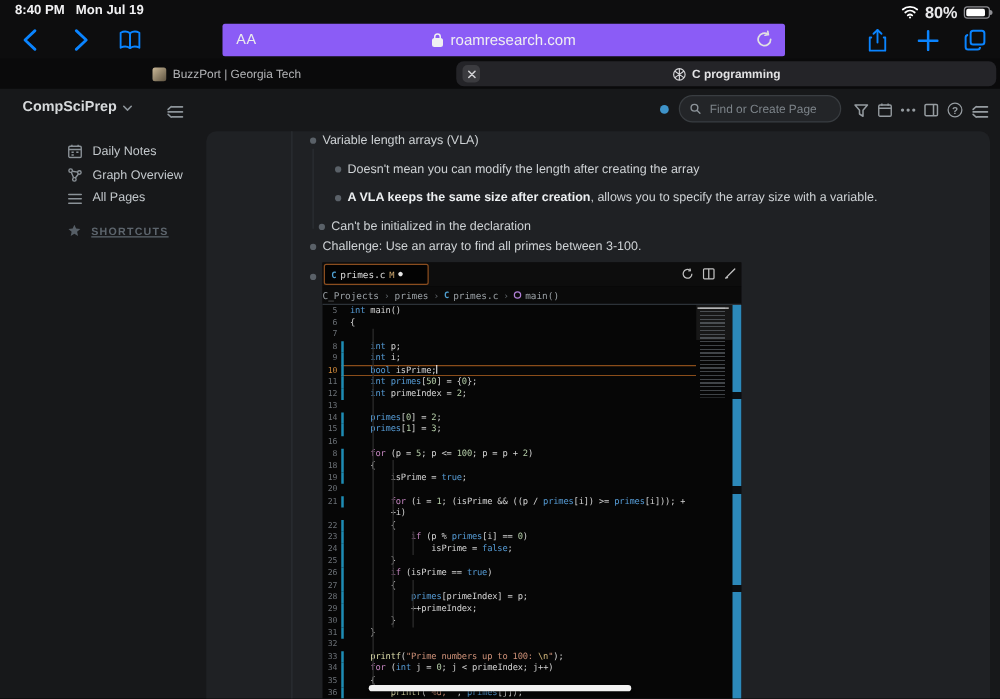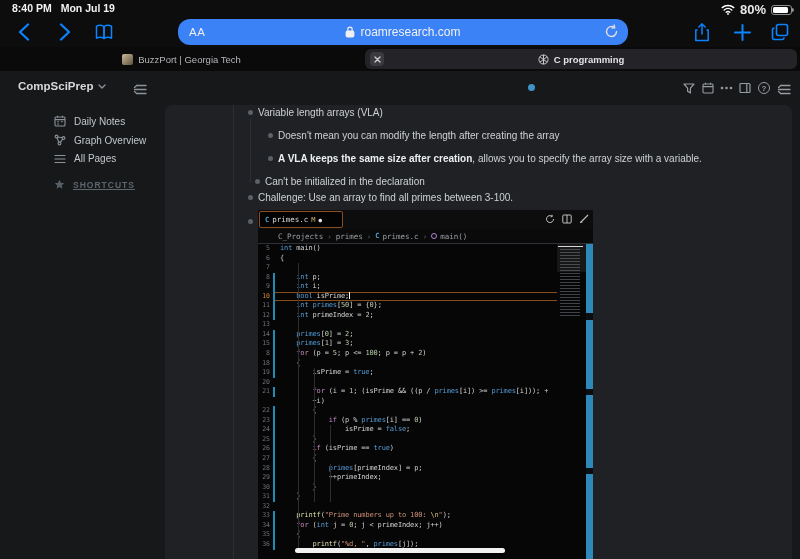--- a/index.html
+++ b/index.html
@@ -12,21 +12,21 @@
   .statusbar{position:absolute;left:0;top:0;right:0;height:16px;}
   .sb-left{position:absolute;left:12px;top:2px;display:flex;gap:9px;font-size:10.5px;font-weight:700;color:#f2f2f4;}
   .sb-right{position:absolute;right:8px;top:2px;display:flex;align-items:center;gap:5px;font-size:13px;font-weight:700;}
   .battery{position:relative;width:21px;height:10px;border:1px solid #8e8e93;border-radius:3px;}
   .battery .lvl{position:absolute;left:1px;top:1px;bottom:1px;width:15px;background:#fff;border-radius:1.5px;}
   .battery .cap{position:absolute;right:-3px;top:2.5px;width:2px;height:4px;background:#8e8e93;border-radius:0 2px 2px 0;}
 
   
   .toolbar{position:absolute;left:0;top:16px;right:0;height:31px;}
   .tb-btn{position:absolute;top:6px;width:20px;height:20px;display:flex;align-items:center;justify-content:center;cursor:pointer;}
-  .addr{position:absolute;left:178px;top:3px;width:450px;height:26px;background:#3b82f6;border-radius:12px;
+  .addr{position:absolute;left:178px;top:3px;width:450px;height:26px;background:#8b5cf6;border-radius:2px;
         display:flex;align-items:center;}
   .addr .aa{position:absolute;left:11px;font-size:11.5px;color:#ececee;letter-spacing:.5px;}
   .addr .mid{margin:0 auto;display:flex;align-items:center;gap:5px;font-size:12px;color:#f0f0f2;}
   .addr .reload{position:absolute;right:9px;top:5px;}
 
   
   .tabbar{position:absolute;left:0;top:47px;right:0;height:24px;background:#0a0a0b;}
   .tab-inactive{position:absolute;left:0;top:0;width:363px;height:24px;display:flex;align-items:center;justify-content:center;gap:5px;cursor:pointer;}
   .tab-inactive .fav{width:11px;height:11px;border-radius:2px;background:linear-gradient(135deg,#cbb998,#5d5240);}
   .tab-inactive .lbl{font-size:9.5px;color:#b4b5b8;}
@@ -68,21 +68,21 @@
           font-family:"DejaVu Sans Mono",monospace;}
   .vs-tabs{position:absolute;left:0;top:0;right:0;height:19px;background:#0d0d0d;}
   .vs-tab{position:absolute;left:1px;top:1px;width:84px;height:17px;border:1px solid #8a4d1f;border-radius:2px;
           background:#030303;display:flex;align-items:center;gap:3px;padding:0 5px;}
   .vs-tab .lang{color:#4f9fd0;font-size:7px;font-weight:700;}
   .vs-tab .fname{color:#dcdcdc;font-size:7.5px;}
   .vs-tab .gitm{color:#d8b176;font-size:7px;}
   .vs-tab .dot{color:#e6e6e6;font-size:6px;line-height:6px;}
   .vs-actions{position:absolute;right:4px;top:4px;display:flex;gap:7px;}
   .vs-crumbs{position:absolute;left:0;top:19px;right:0;height:15px;background:#0a0a0a;border-bottom:1px solid #2c3238;
-             display:flex;align-items:center;padding-left:20px;font-size:7.5px;color:#9aa0a5;}
+             display:flex;align-items:center;padding-left:0;font-size:7.5px;color:#9aa0a5;}
   .vs-crumbs .sep{color:#63686d;margin:0 4px;}
   .vs-crumbs .cico{color:#4f9fd0;font-weight:700;margin-right:3px;font-size:7px;}
   .vs-crumbs .mico{width:6px;height:6px;border:1px solid #b180d7;border-radius:50%;margin-right:3px;display:inline-block;}
 
   .vs-code{position:absolute;left:0;top:34px;right:0;bottom:0;overflow:hidden;}
   .crow{display:flex;height:9.55px;line-height:9.55px;}
   .lnum{width:15px;flex:none;text-align:right;color:#6b7076;font-size:6.5px;padding-right:3px;}
   .crow.cur .lnum{color:#cf883a;}
   .cw{flex:1;display:flex;margin-right:36px;min-width:0;}
   .crow.cur .cw{box-shadow:inset 0 1px 0 #8a4d1a, inset 0 -1px 0 #8a4d1a;}
@@ -215,20 +215,27 @@
           <path d="M1 1 L4 4 L7 1"></path>
         </svg>
     </div>
     <div class="icon-btn" style="left:132px;top:10px;">
       <svg width="14" height="11" viewBox="0 0 14 11" fill="none" stroke="#8d949a" stroke-width="1.3" stroke-linecap="round">
           <path d="M4 1.2 L1.5 3.5 M4 9.8 L1.5 7.5 M1.5 5.5 H13 M4.5 1.5 H13 M4.5 9.5 H13"></path>
         </svg>
     </div>
 
     <span class="sync-dot"></span>
+    <div class="searchbox">
+      <svg width="10" height="10" viewBox="0 0 11 11" fill="none" stroke="#8d949a" stroke-width="1.4" stroke-linecap="round">
+          <circle cx="4.5" cy="4.5" r="3.4"></circle>
+          <path d="M7.2 7.2 L10 10"></path>
+        </svg>
+      <input placeholder="Find or Create Page" style="">
+    </div>
     <div class="icon-btn" style="left:681px;top:9px;">
       <svg width="12" height="11" viewBox="0 0 12 11" fill="none" stroke="#969ca1" stroke-width="1.2" stroke-linejoin="round">
           <path d="M1 1 H11 L7.4 5.2 V10 L4.6 8.2 V5.2 Z"></path>
         </svg>
     </div>
     <div class="icon-btn" style="left:700px;top:9px;">
       <svg width="12" height="12" viewBox="0 0 12 12" fill="none" stroke="#969ca1" stroke-width="1.1">
           <rect x="1" y="2" width="10" height="9" rx="1"></rect>
           <path d="M1 4.6 H11 M3.5 0.8 V2.6 M8.5 0.8 V2.6"></path>
         </svg>
@@ -418,20 +425,27 @@
                 </span>
               </div>
               <div class="crow">
                 <span class="lnum">15</span>
                 <span class="cw">
                   <span class="gbar mod"></span>
                   <span class="ctext"><span class="tk-pln">    </span><span class="tk-blu">primes</span><span class="tk-pln">[</span><span class="tk-num">1</span><span class="tk-pln">] = </span><span class="tk-num">3</span><span class="tk-pln">;</span></span>
                 </span>
               </div>
               <div class="crow">
+                <span class="lnum">16</span>
+                <span class="cw">
+                  <span class="gbar"></span>
+                  <span class="ctext"></span>
+                </span>
+              </div>
+              <div class="crow">
                 <span class="lnum">8</span>
                 <span class="cw">
                   <span class="gbar mod"></span>
                   <span class="ctext"><span class="tk-pln">    </span><span class="tk-ctl">for</span><span class="tk-pln"> (p = </span><span class="tk-num">5</span><span class="tk-pln">; p &lt;= </span><span class="tk-num">100</span><span class="tk-pln">; p = p + </span><span class="tk-num">2</span><span class="tk-pln">)</span></span>
                 </span>
               </div>
               <div class="crow">
                 <span class="lnum">18</span>
                 <span class="cw">
                   <span class="gbar mod"></span>

